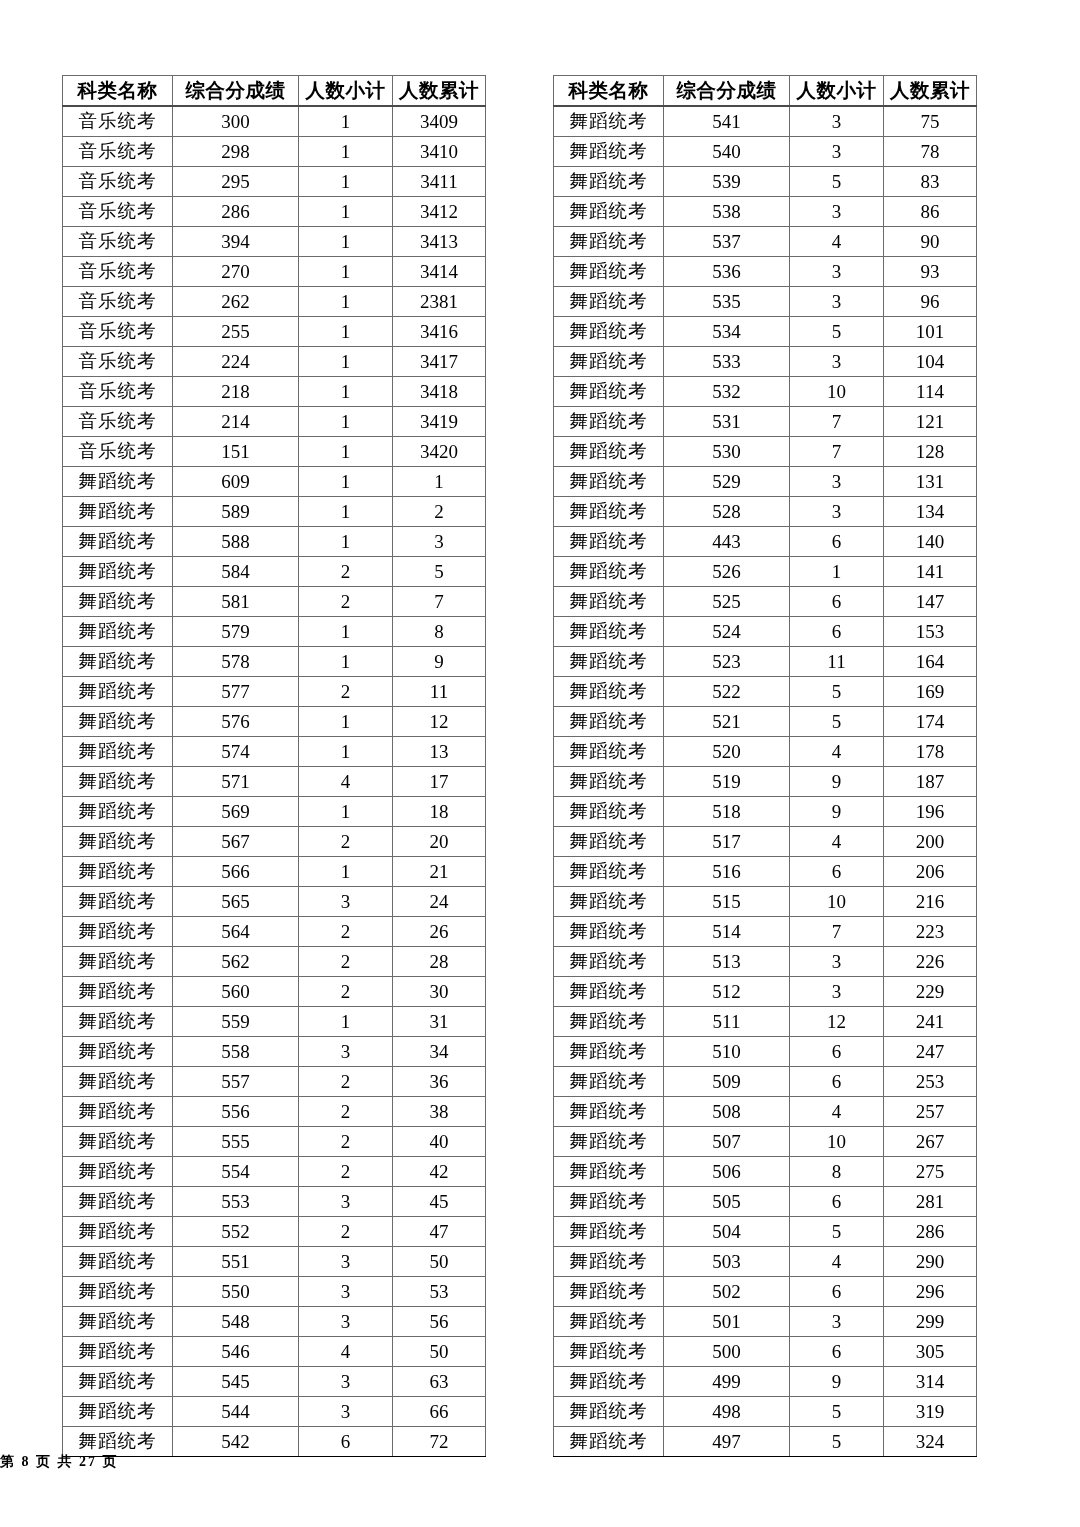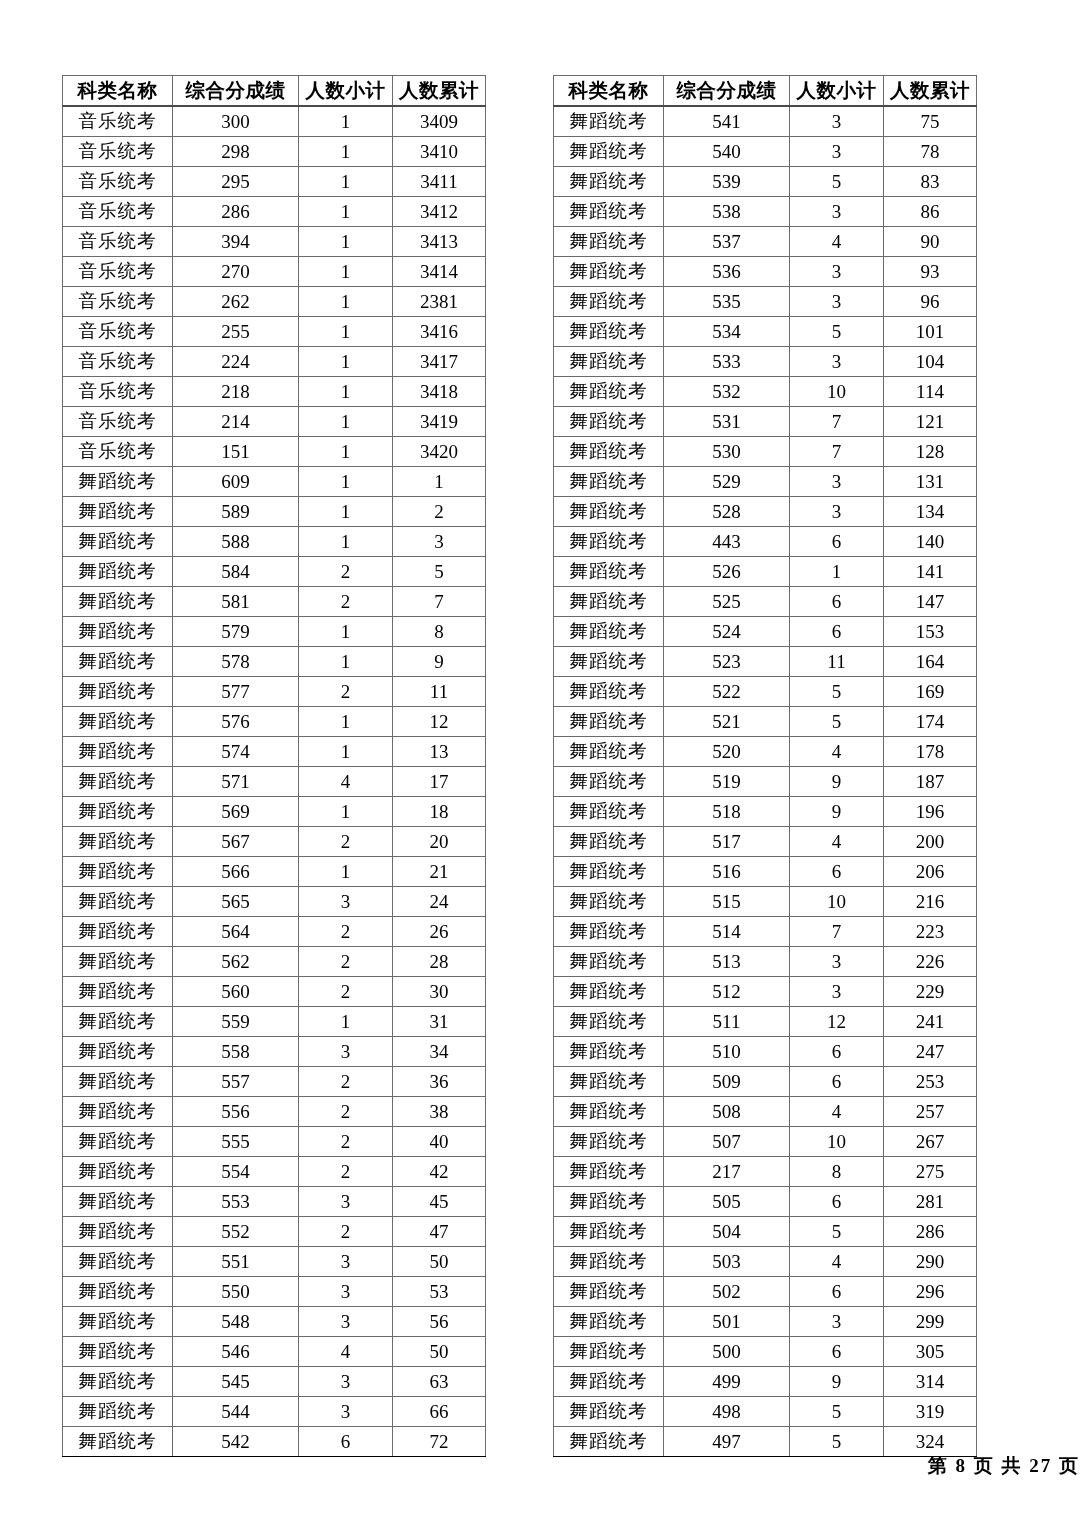--- a/index.html
+++ b/index.html
@@ -75,22 +75,22 @@
   
   table.score-table tbody tr:last-child td {
     border-bottom: 1px solid #000;
   }
 
   .footer {
     position: absolute;
     left: 0;
     top: 1438px;
     width: 1080px;
-    text-align: right;
-    font-size: 19px;
+    text-align: left;
+    font-size: 14px;
     font-weight: bold;
     letter-spacing: 2px;
     font-family: "Liberation Serif", "DejaVu Serif", serif;
   }
 </style>
 </head>
 <body>
 
 <div class="page">
 
@@ -609,21 +609,21 @@
               <td class="num">257</td>
             </tr>
             <tr>
               <td class="cat">舞蹈统考</td>
               <td class="num">507</td>
               <td class="num">10</td>
               <td class="num">267</td>
             </tr>
             <tr>
               <td class="cat">舞蹈统考</td>
-              <td class="num">217</td>
+              <td class="num">506</td>
               <td class="num">8</td>
               <td class="num">275</td>
             </tr>
             <tr>
               <td class="cat">舞蹈统考</td>
               <td class="num">505</td>
               <td class="num">6</td>
               <td class="num">281</td>
             </tr>
             <tr>

